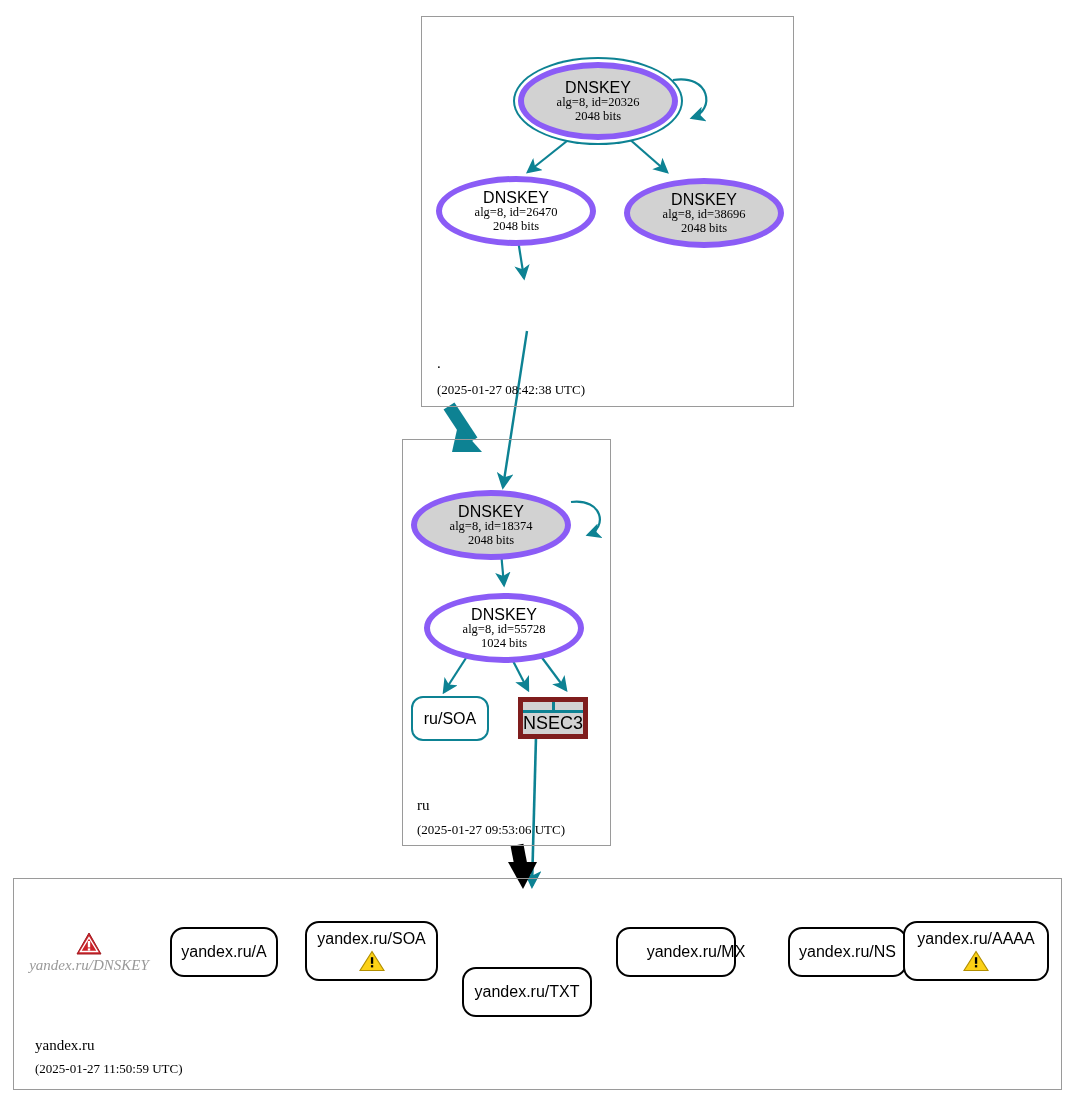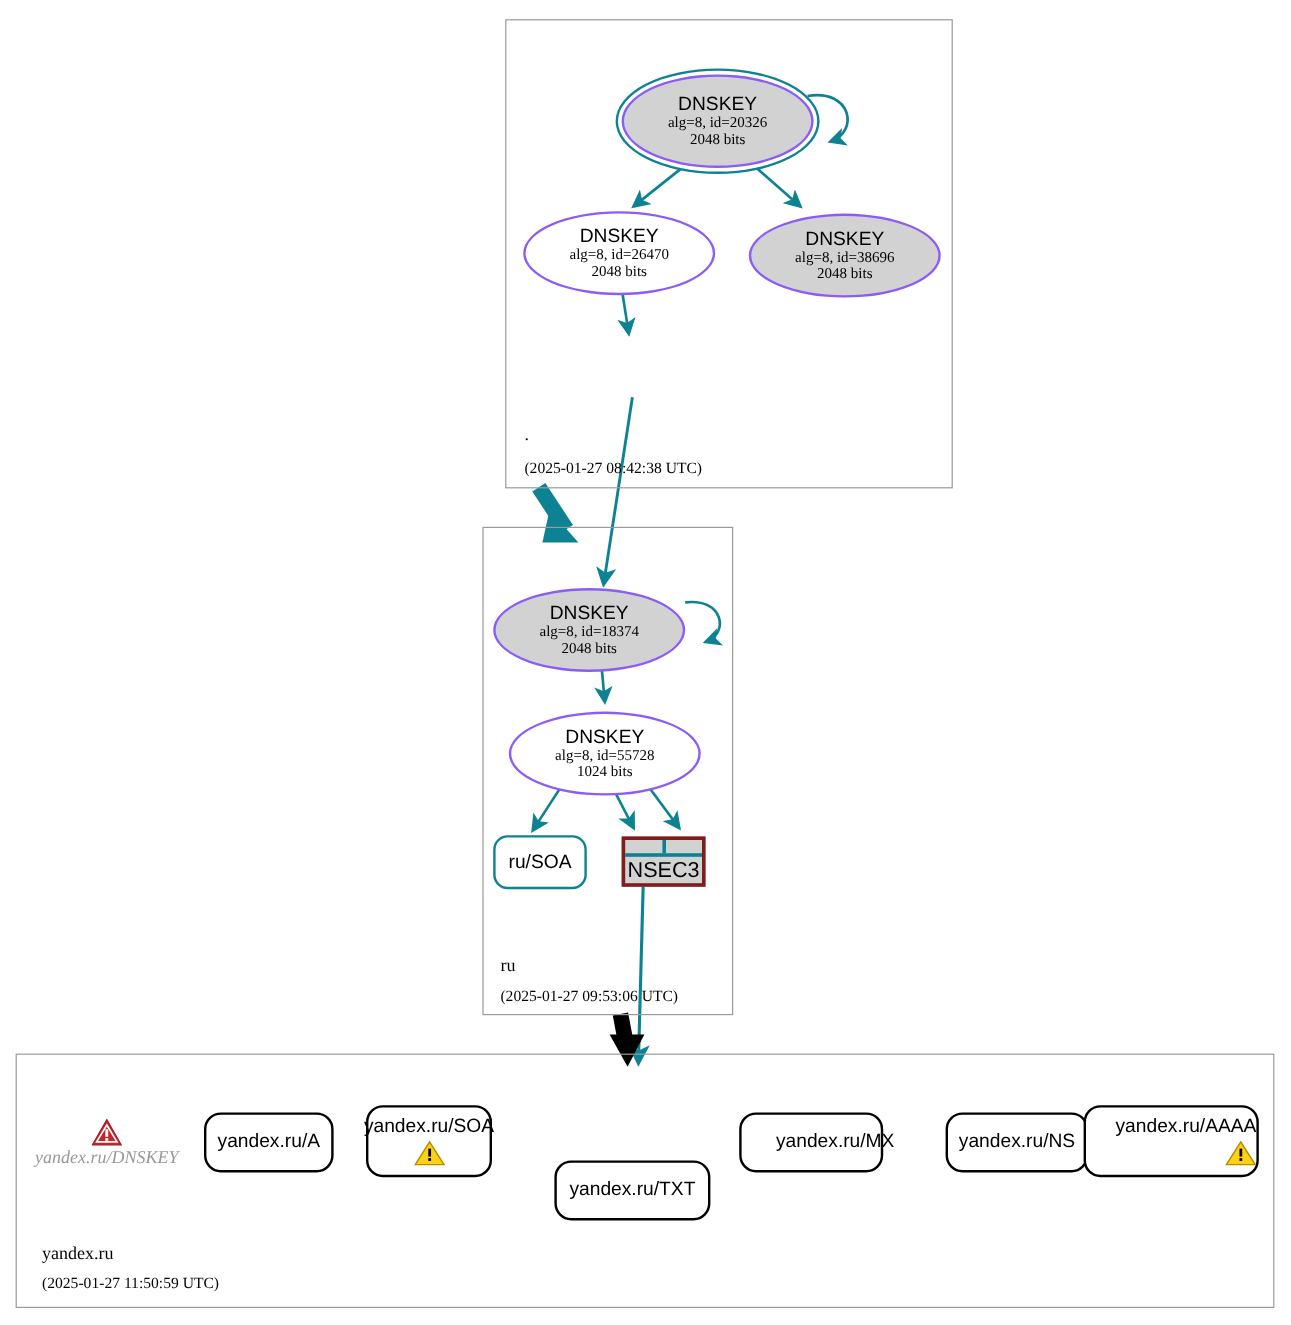--- a/index.html
+++ b/index.html
@@ -39,21 +39,21 @@
     position: absolute;
     box-sizing: border-box;
     display: flex;
     flex-direction: column;
     align-items: center;
     justify-content: center;
     text-align: center;
     line-height: 1.08;
   }
   .ellipse {
-    border: 2px solid #8b5cf6;
+    border: 6px solid #8b5cf6;
     border-radius: 50%;
     background: #ffffff;
   }
   .ellipse.filled { background: #d2d2d2; }
   .ellipse.anchor {
     box-shadow: 0 0 0 3px #ffffff, 0 0 0 5px #0d8293;
   }
   .node .t1 {
     font-family: "Liberation Sans", sans-serif;
     font-size: 16px;
@@ -69,21 +69,21 @@
     border-radius: 12px;
     background: #ffffff;
   }
   .rrset .lbl {
     font-family: "Liberation Sans", sans-serif;
     font-size: 16px;
     color: #000;
   }
   .nsec3 {
     position: absolute;
-    border: 3px solid #7f1d1d;
+    border: 5px solid #7f1d1d;
     background: #d2d2d2;
     box-sizing: border-box;
     display: flex;
     flex-direction: column;
   }
   .nsec3 .hdr {
     display: flex;
     height: 11px;
     border-bottom: 3px solid #0d8293;
   }
@@ -255,21 +255,21 @@
         <rect x="11.8" y="16.4" width="2.4" height="2.2" fill="#ffffff"></rect>
       </svg>
     </span>
     <span>yandex.ru/DNSKEY</span>
   </div>
 
   <div class="leaf" style="left:170px; top:927px; width:108px; height:50px;text-align:center;">
     <span>yandex.ru/A</span>
   </div>
 
-  <div class="leaf" style="left:305px; top:921px; width:105px; height:60px;">
+  <div class="leaf" style="left:305px; top:921px; width:133px; height:60px;">
     <span>yandex.ru/SOA</span>
     <span class="warn">
       <svg width="26" height="22" viewBox="0 0 26 22">
         <path d="M13 1.5 L25 20.5 L1 20.5 Z" fill="#fcd116" stroke="#b38f00" stroke-width="1.2"></path>
         <rect x="11.9" y="7.2" width="2.3" height="6.6" fill="#000000"></rect>
         <rect x="11.9" y="15.1" width="2.3" height="2.3" fill="#000000"></rect>
       </svg>
     </span>
   </div>
 
@@ -278,21 +278,21 @@
   </div>
 
   <div class="leaf" style="left:616px; top:927px; width:120px; height:50px;padding-left:40px;">
     <span>yandex.ru/MX</span>
   </div>
 
   <div class="leaf" style="left:760px; top:927px; width:119px; height:50px;margin-left:28px;">
     <span>yandex.ru/NS</span>
   </div>
 
-  <div class="leaf" style="left:903px; top:921px; width:146px; height:60px;align-items:flex-end;">
+  <div class="leaf" style="left:903px; top:921px; width:146px; height:60px;">
     <span>yandex.ru/AAAA</span>
     <span class="warn">
       <svg width="26" height="22" viewBox="0 0 26 22">
         <path d="M13 1.5 L25 20.5 L1 20.5 Z" fill="#fcd116" stroke="#b38f00" stroke-width="1.2"></path>
         <rect x="11.9" y="7.2" width="2.3" height="6.6" fill="#000000"></rect>
         <rect x="11.9" y="15.1" width="2.3" height="2.3" fill="#000000"></rect>
       </svg>
     </span>
   </div>
 

